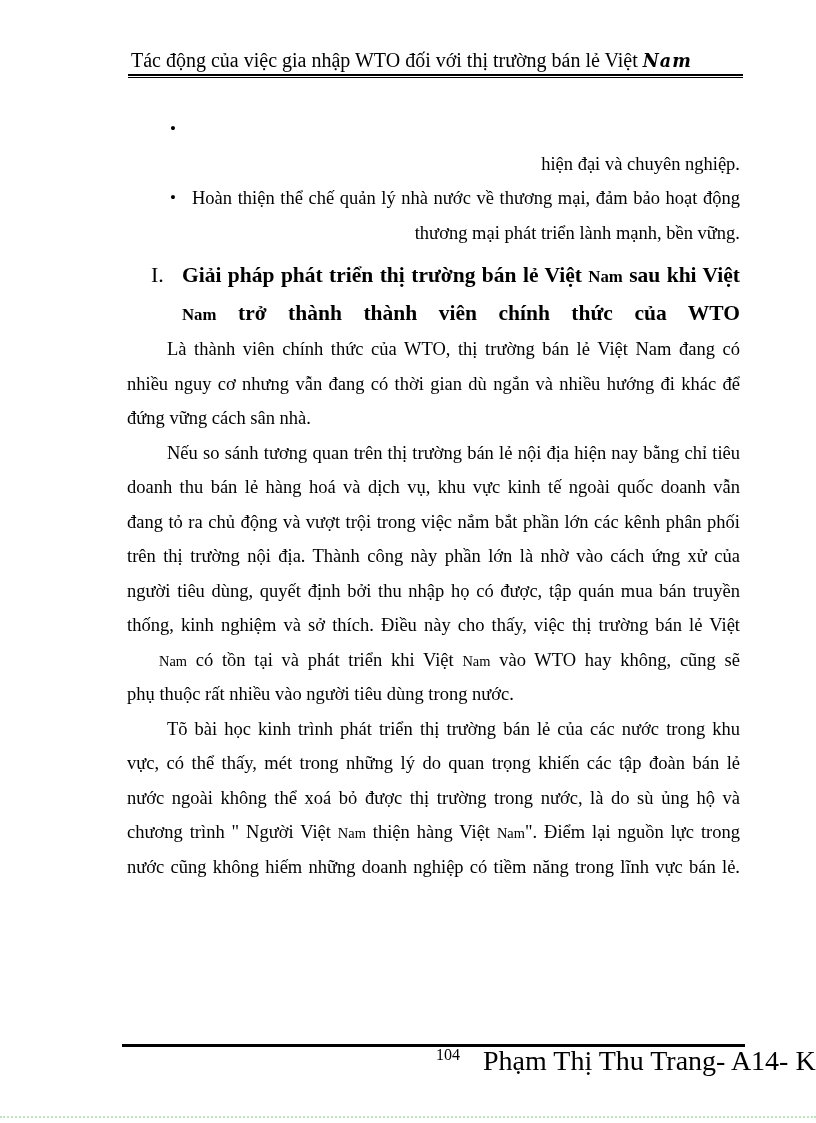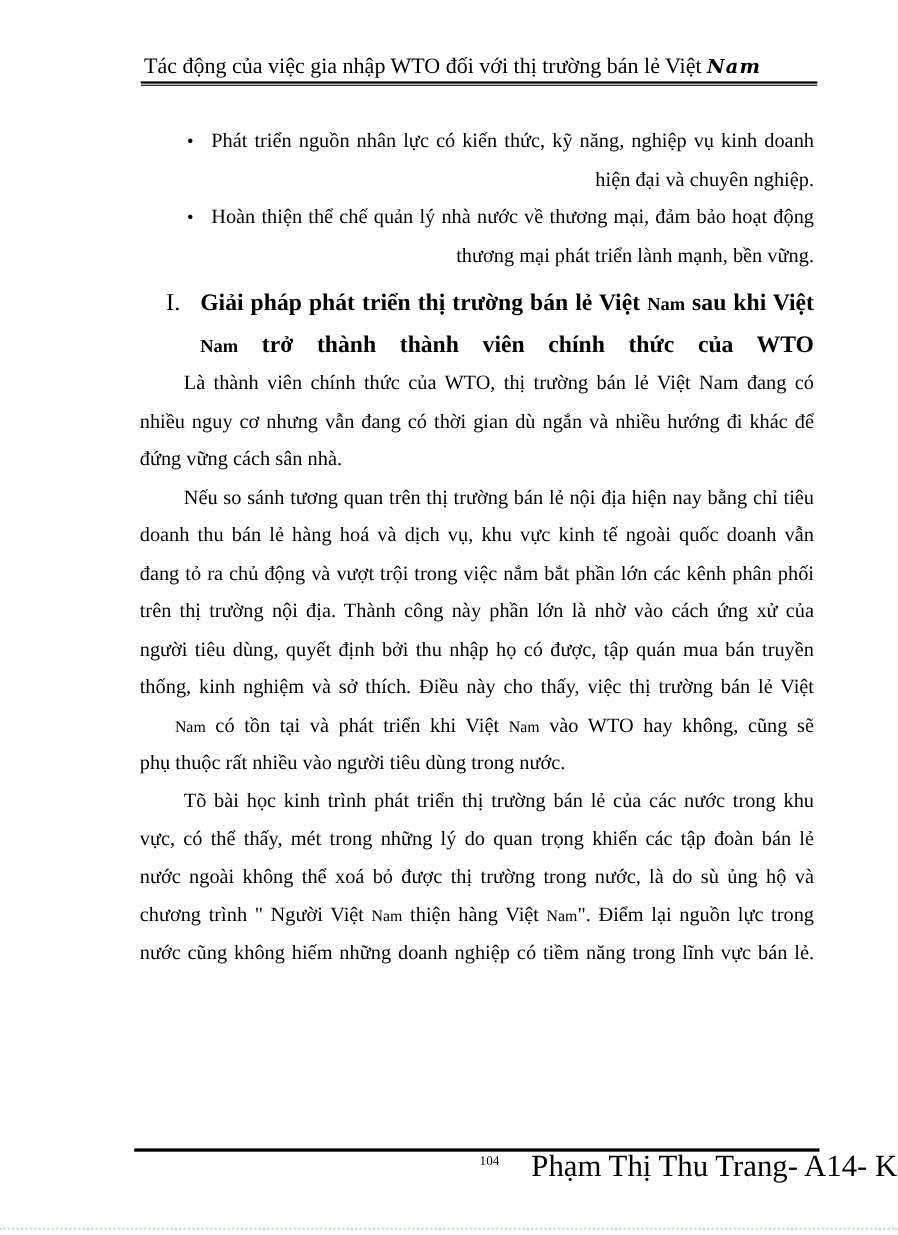--- a/index.html
+++ b/index.html
@@ -43,35 +43,35 @@
   .s-b{font-weight:bold;}
   .s-num{margin-right:14px;font-weight:normal;}
   .s-nam{font-size:0.78em;}
   .s-script{
     font-family:"DejaVu Serif", serif;
     font-style:italic;font-weight:bold;
     font-size:0.88em;letter-spacing:1px;
   }
   
   .footer-rule{position:absolute;top:1044px;left:122px;width:623px;height:3px;background:#000;}
-  .footer-page-number{position:absolute;top:1047px;left:436px;font-size:12px;line-height:16px;}
+  .footer-page-number{position:absolute;top:1047px;left:436px;font-size:16px;line-height:16px;}
   .footer-author{position:absolute;top:1049px;left:483px;width:262px;font-size:28px;line-height:24px;white-space:nowrap;}
   .page-separator{position:absolute;top:1116px;left:0;width:816px;height:0;border-top:2px dotted #bfe3bf;}
 </style>
 </head>
 <body>
 
 <div class="page">
 
   <div class="header-title"><span>Tác động của việc gia nhập WTO đối với thị trường bán lẻ Việt </span><span class="s-script">Nam</span></div>
   <div class="header-rule"></div>
 
   <div class="content">
     <div class="bullet-item">
-        <div class="line just"><span class="dot">•</span><span>Phát triển nguồn nhân lực có kiến thức, kỹ năng, nghiệp vụ kinh doanh</span></div>
+        <div class="line just"><span class="dot">•</span></div>
         <div class="line"><span>hiện đại và chuyên nghiệp.</span></div>
       </div>
     <div class="bullet-item">
         <div class="line just"><span class="dot">•</span><span>Hoàn thiện thể chế quản lý nhà nước về thương mại, đảm bảo hoạt động</span></div>
         <div class="line"><span>thương mại phát triển lành mạnh, bền vững.</span></div>
       </div>
 
     <div class="heading-main">
         <div class="line just"><span class="marker">I.</span><span>Giải pháp phát triển thị trường bán lẻ Việt </span><span class="s-nam">Nam</span><span> sau khi Việt</span></div>
         <div class="line just"><span class="s-nam">Nam</span><span> trở thành thành viên chính thức của WTO</span></div>

